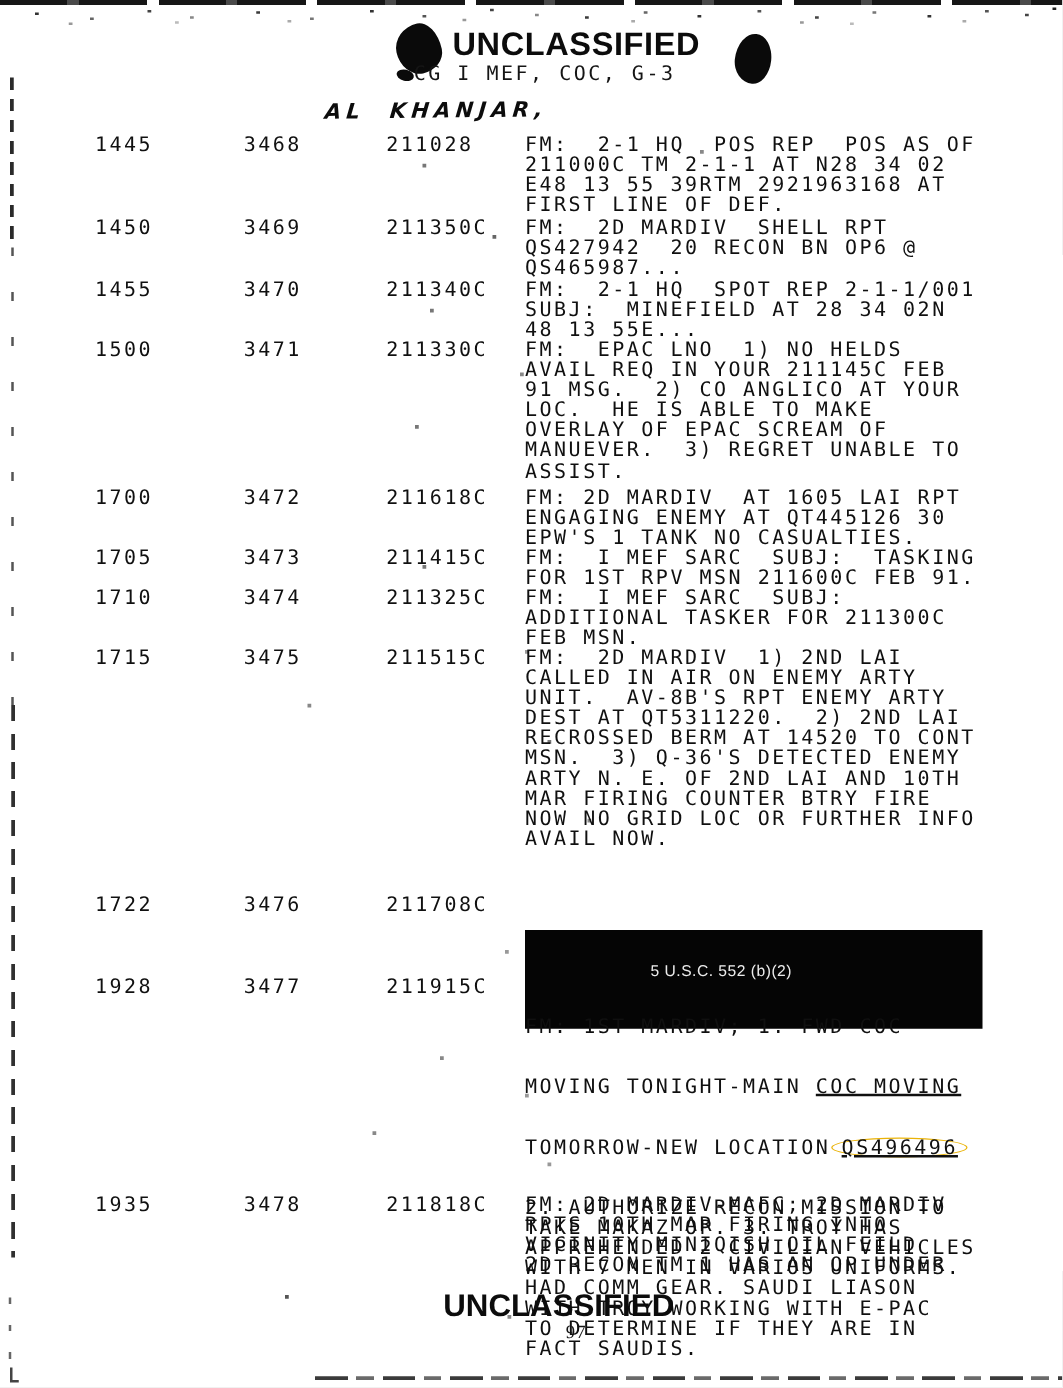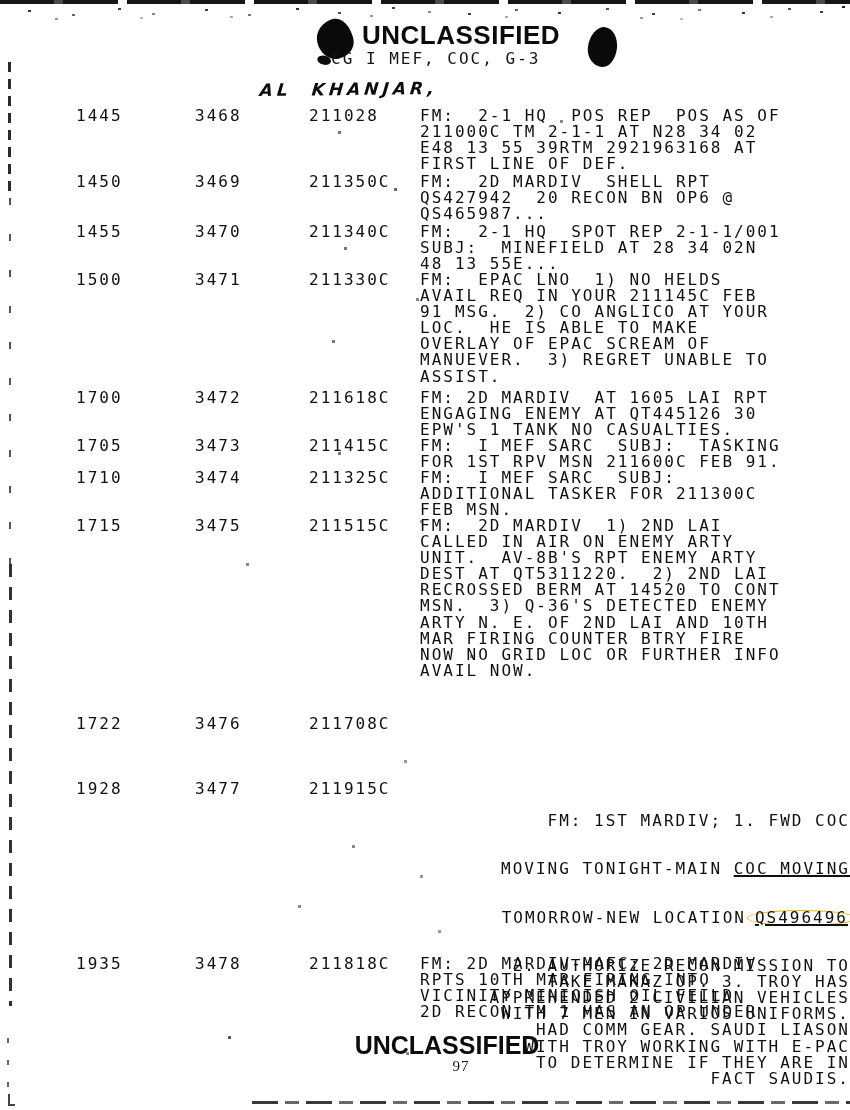--- a/index.html
+++ b/index.html
@@ -76,21 +76,21 @@
     transform:skewX(-6deg) rotate(-0.6deg);
   }
   
   .log{position:absolute;left:0;top:0;right:0;font-size:16px;line-height:16.1px;letter-spacing:2px;}
   .entry{position:absolute;left:0;right:0;display:flex;align-items:flex-start;padding-left:76px;}
   .c{flex:none;white-space:pre;}
   .c-time{width:119px;}
   .c-serial{width:114px;}
   .c-dtg{width:111px;}
   .msg{flex:1;white-space:pre;}
-  .msg-line{white-space:pre;text-align:right;}
+  .msg-line{white-space:pre;}
   .u{text-decoration:underline;text-decoration-thickness:1.5px;}
   .circled{
     display:inline-block;border:1px solid #eab308;border-radius:50%;
     padding:0 7px 1px 7px;margin:-3px -6px -2px 1px;line-height:13px;
     text-decoration:underline;text-decoration-thickness:1.5px;
   }
   .redaction-box{
     width:366px;height:79px;background:#050505;color:#ececec;
     font-family:"Liberation Sans", sans-serif;font-size:12.5px;letter-spacing:0.4px;
     display:flex;align-items:center;justify-content:center;
@@ -210,20 +210,25 @@
 ARTY N. E. OF 2ND LAI AND 10TH
 MAR FIRING COUNTER BTRY FIRE
 NOW NO GRID LOC OR FURTHER INFO
 AVAIL NOW.</div>
     </div>
 
     <div class="entry" style="top:712px">
       <span class="c c-time" style="padding-top:4px">1722</span>
       <span class="c c-serial" style="padding-top:4px">3476</span>
       <span class="c c-dtg" style="padding-top:4px">211708C</span>
+      <div class="msg">
+        <div class="redaction-box">
+          <span>5 U.S.C. 552 (b)(2)</span>
+        </div>
+      </div>
     </div>
 
     <div class="entry" style="top:781px">
       <span class="c c-time">1928</span>
       <span class="c c-serial">3477</span>
       <span class="c c-dtg">211915C</span>
       <div class="msg">
         <div class="msg-line">FM: 1ST MARDIV; 1. FWD COC</div>
         <div class="msg-line"><span>MOVING TONIGHT-MAIN </span><span class="u">COC MOVING</span></div>
         <div class="msg-line"><span>TOMORROW-NEW LOCATION</span><span class="circled">QS496496</span></div>

